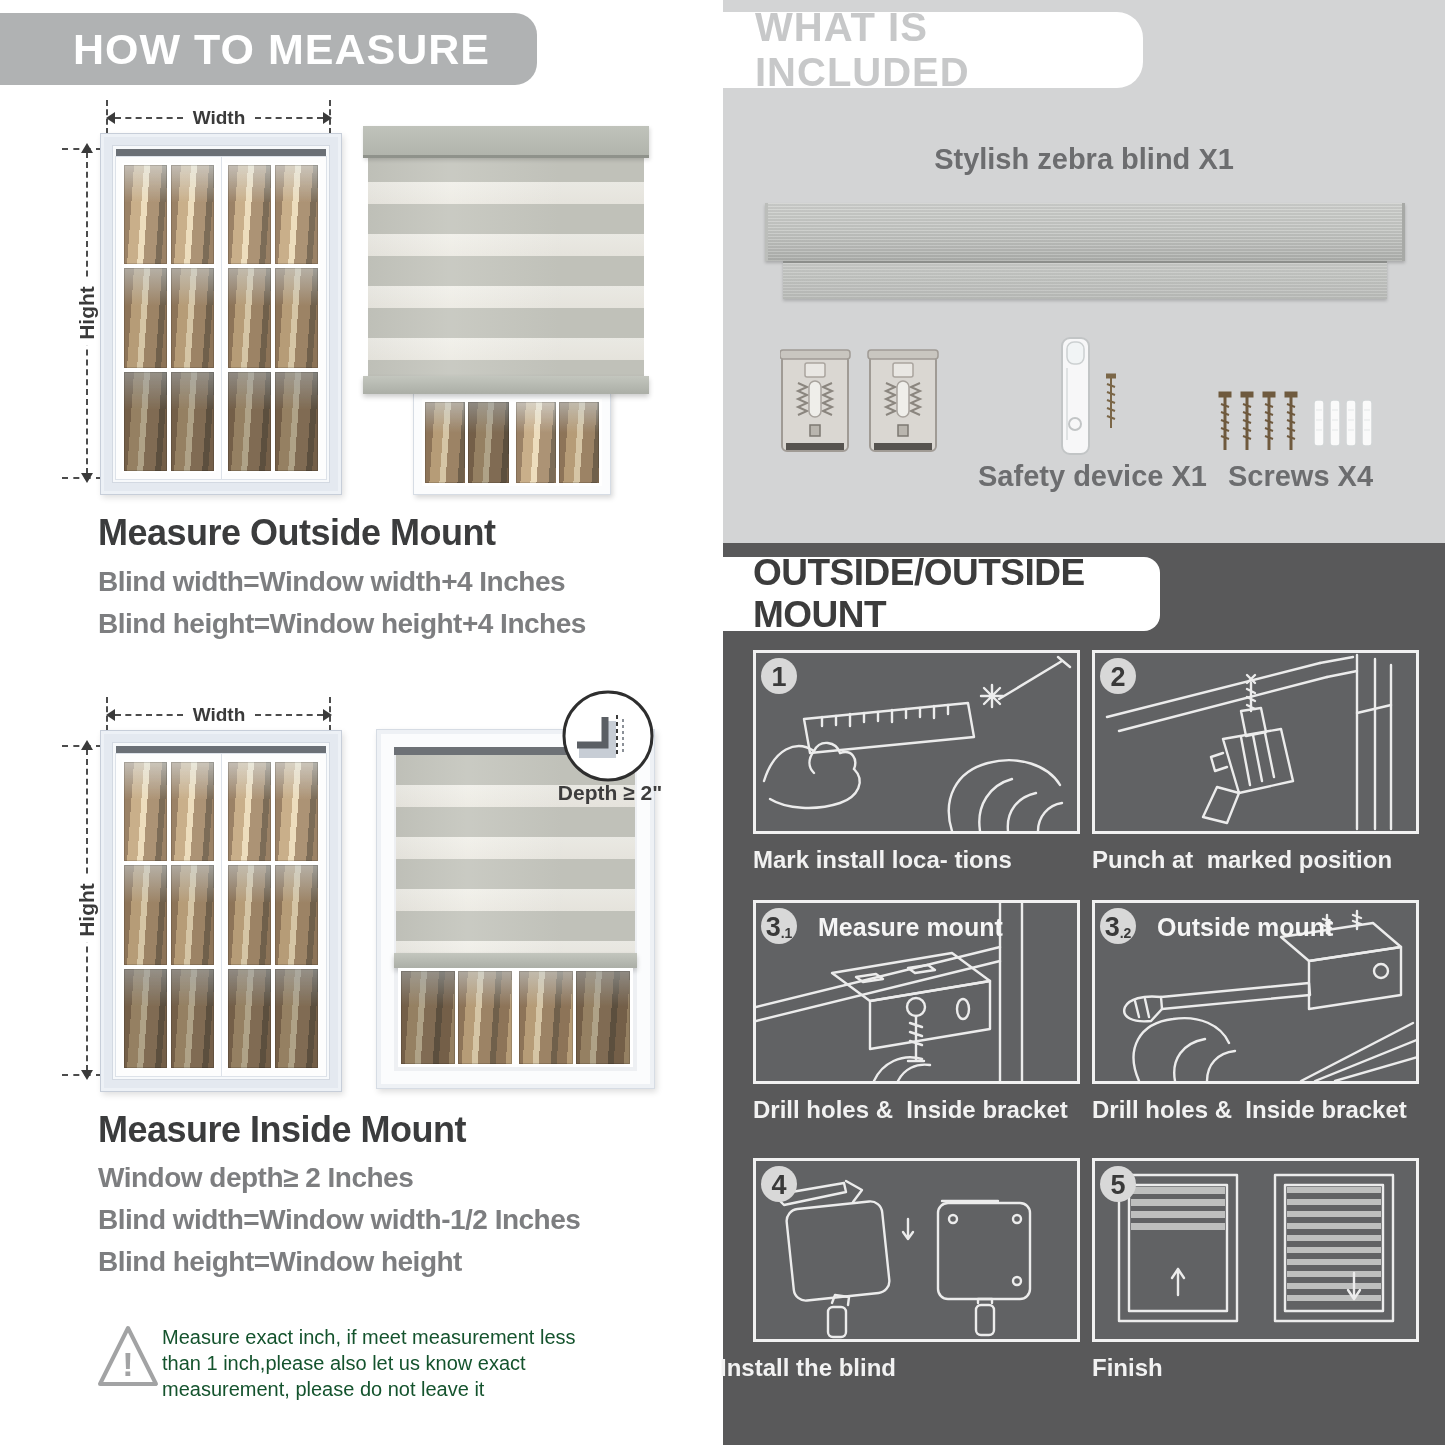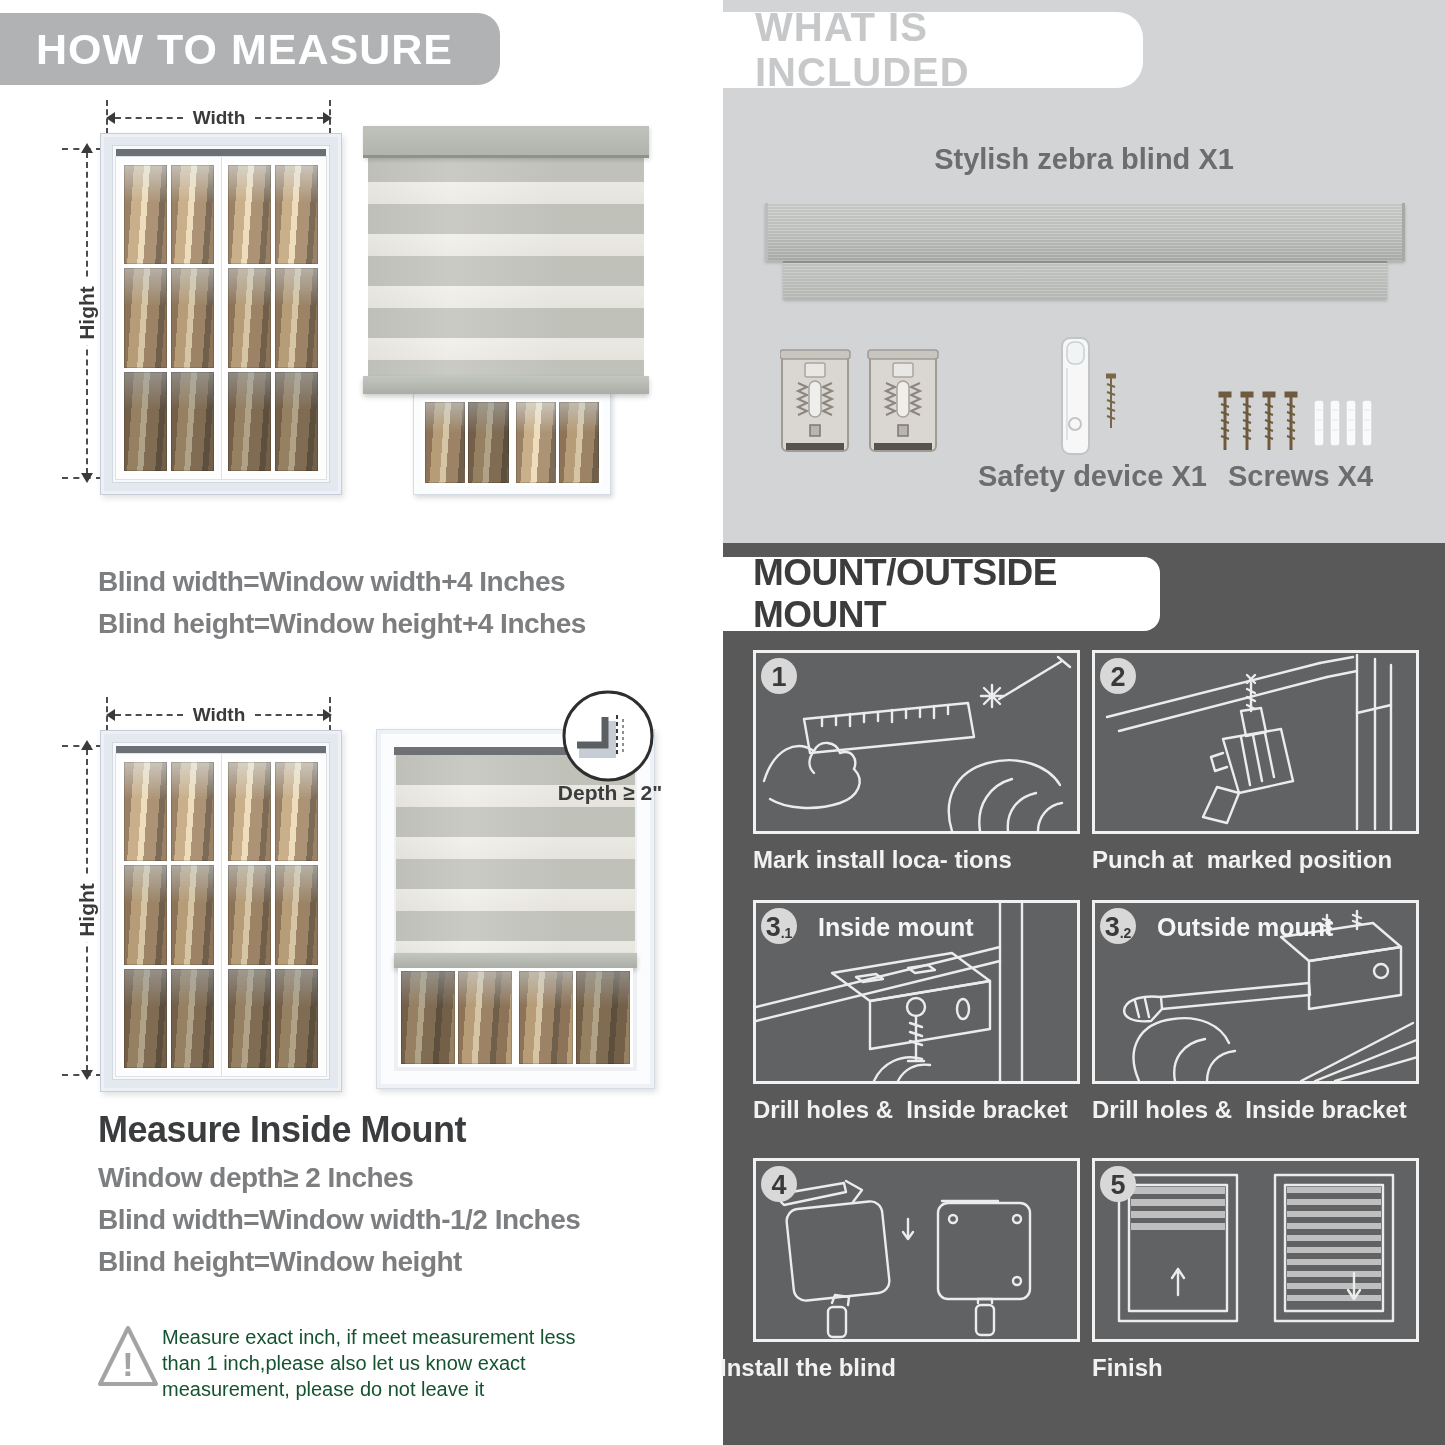--- a/index.html
+++ b/index.html
@@ -2,21 +2,21 @@
 <html><head>
 <meta charset="utf-8">
 <style>
   html,body{margin:0;padding:0;background:#fff;}
   #stage{position:relative;width:1445px;height:1445px;background:#ffffff;
          font-family:"Liberation Sans",sans-serif;overflow:hidden;}
   .abs{position:absolute;}
 
   
   .banner{left:0;top:13px;width:500px;height:72px;background:#b0b2b3;
-          border-radius:0 22px 22px 0;display:flex;align-items:center;}
+          border-radius:0 22px 22px 0;display:flex;align-items:center;padding-left:37px;}
   .banner span{color:#ffffff;font-weight:bold;font-size:43px;letter-spacing:1px;padding-left:36px;}
 
   .h2{font-weight:bold;font-size:36px;color:#3b3c3d;letter-spacing:-0.5px;}
   .body-line{font-weight:bold;font-size:28px;color:#7d7e80;letter-spacing:-0.5px;}
 
   
   .win{background:#e4e9f0;border:1px solid #c7ced9;box-shadow:inset 0 0 0 3px #edf1f6, 2px 3px 6px rgba(0,0,0,.12);}
   .win-in{position:absolute;inset:11px;background:#f7f9fb;border:1px solid #d3d9e2;}
   .headstrip{position:absolute;left:3px;right:3px;top:3px;height:8px;background:#6b7076;}
   .sashes{position:absolute;left:3px;right:3px;top:11px;bottom:3px;display:flex;background:#ffffff;}
@@ -151,20 +151,21 @@
       <div class="s">
           <div class="pane lt"></div>
           <div class="pane"></div>
         </div>
     </div>
   </div>
   <div class="abs zebra" style="left:368px;top:152px;width:276px;height:226px;"></div>
   <div class="abs cassette" style="left:363px;top:126px;width:286px;height:29px;"></div>
   <div class="abs botrail" style="left:363px;top:376px;width:286px;height:18px;"></div>
 
+  <div class="abs h2" style="left:98px;top:512px;">Measure Outside Mount</div>
   <div class="abs body-line" style="left:98px;top:566px;">Blind width=Window width+4 Inches</div>
   <div class="abs body-line" style="left:98px;top:608px;">Blind height=Window height+4 Inches</div>
 
   <div class="abs tick-v" style="left:106px;top:697px;height:34px;"></div>
   <div class="abs tick-v" style="left:329px;top:697px;height:34px;"></div>
   <div class="abs meas-w" style="left:106px;top:704px;width:226px;">
     <span class="arr l"></span>
     <span class="dash"></span>
     <span class="lbl">Width</span>
     <span class="dash"></span>
@@ -324,21 +325,21 @@
       <path d="M98,20 h6 M98,30 h6 M98,40 h6 M114,20 h6 M114,30 h6 M114,40 h6 M130,20 h6 M130,30 h6 M130,40 h6 M146,20 h6 M146,30 h6 M146,40 h6"></path>
     </g>
   </svg>
 
   <div class="abs muted-lbl" style="left:975px;top:460px;width:235px;">Safety device X1</div>
   <div class="abs muted-lbl" style="left:1218px;top:460px;width:165px;">Screws X4</div>
 
   <div class="abs rt-dark"></div>
 
   <div class="abs mnt-head">
-    <span>MOUNT/OUTSIDE MOUNT</span>
+    <span>OUTSIDE/OUTSIDE MOUNT</span>
   </div>
 
   <div class="panel" style="left:753px;top:650px;">
     <svg class="psvg" width="321" height="178" viewBox="0 0 321 178">
       <g stroke="#ececec" stroke-width="2.4" fill="none" stroke-linecap="round" stroke-linejoin="round">
         <path d="M48,66 L212,50 L218,84 L54,100 Z"></path>
         <path d="M66,64 v9 M80,63 v9 M94,61 v12 M108,60 v9 M122,59 v9 M136,57 v12 M150,56 v9 M164,55 v9 M178,53 v12 M192,52 v9"></path>
         <path d="M225,43 h22 M236,32 v22 M228,35 l16,16 M244,35 l-16,16"></path>
         <path d="M306,8 L243,46 M302,4 L314,14"></path>
         <path d="M8,128 C18,96 40,86 58,98 C64,86 80,88 84,100 C96,96 102,106 98,116"></path>
@@ -391,21 +392,21 @@
         <circle cx="160" cy="104" r="9"></circle>
         <path d="M160,113 V158 M154,120 l12,4 M154,129 l12,4 M154,138 l12,4 M152,158 h16"></path>
         <ellipse cx="207" cy="106" rx="6" ry="10"></ellipse>
         <path d="M118,178 C126,160 146,150 166,156 M142,178 C148,166 160,160 174,162"></path>
       </g>
     </svg>
     <div class="badge">
         <span class="bm">3</span>
         <span class="bs">.1</span>
       </div>
-    <div class="ptitle">Inside mount</div>
+    <div class="ptitle">Measure mount</div>
   </div>
   <div class="caption" style="left:753px;top:1096px;">Drill holes &amp;  Inside bracket</div>
 
   <div class="panel" style="left:1092px;top:900px;">
     <svg class="psvg" width="321" height="178" viewBox="0 0 321 178">
       <g stroke="#ececec" stroke-width="2.4" fill="none" stroke-linecap="round" stroke-linejoin="round">
         <path d="M186,34 L278,20 L306,44 L214,58 Z"></path>
         <path d="M214,58 L306,44 V92 L214,106 Z"></path>
         <path d="M232,30 V12 M228,16 l8,3 M228,22 l8,3"></path>
         <path d="M262,26 V8 M258,12 l8,3 M258,18 l8,3"></path>

